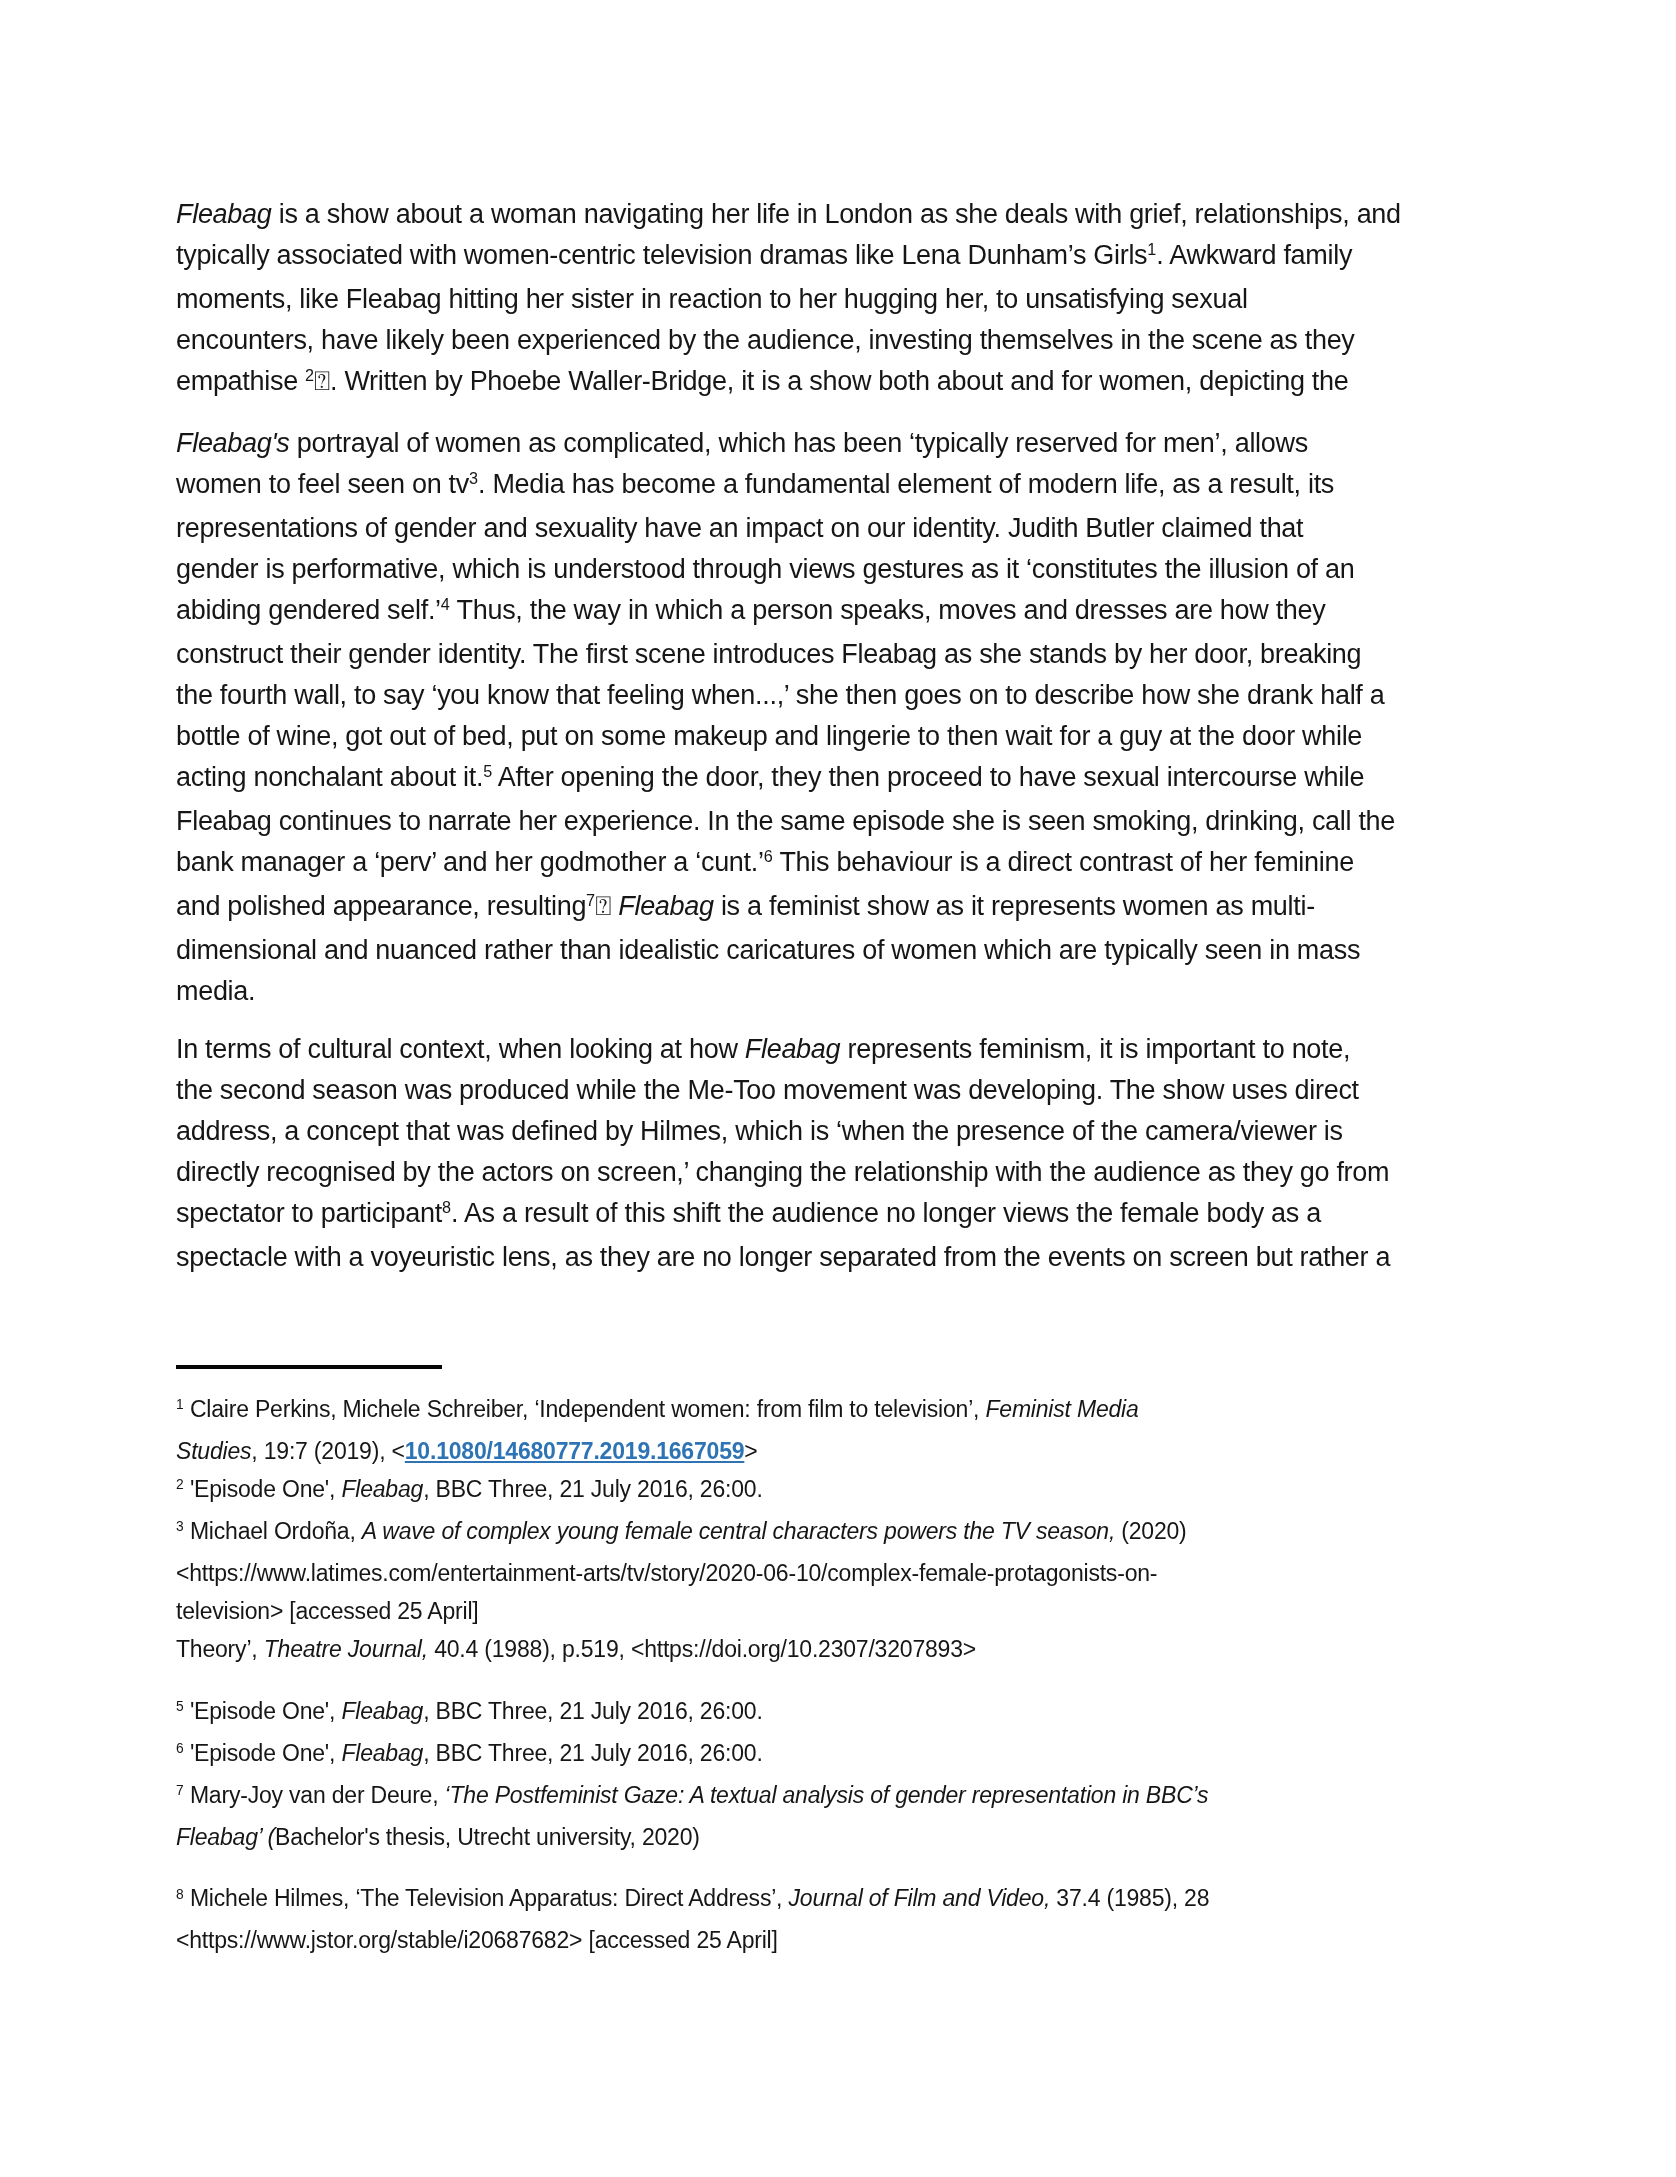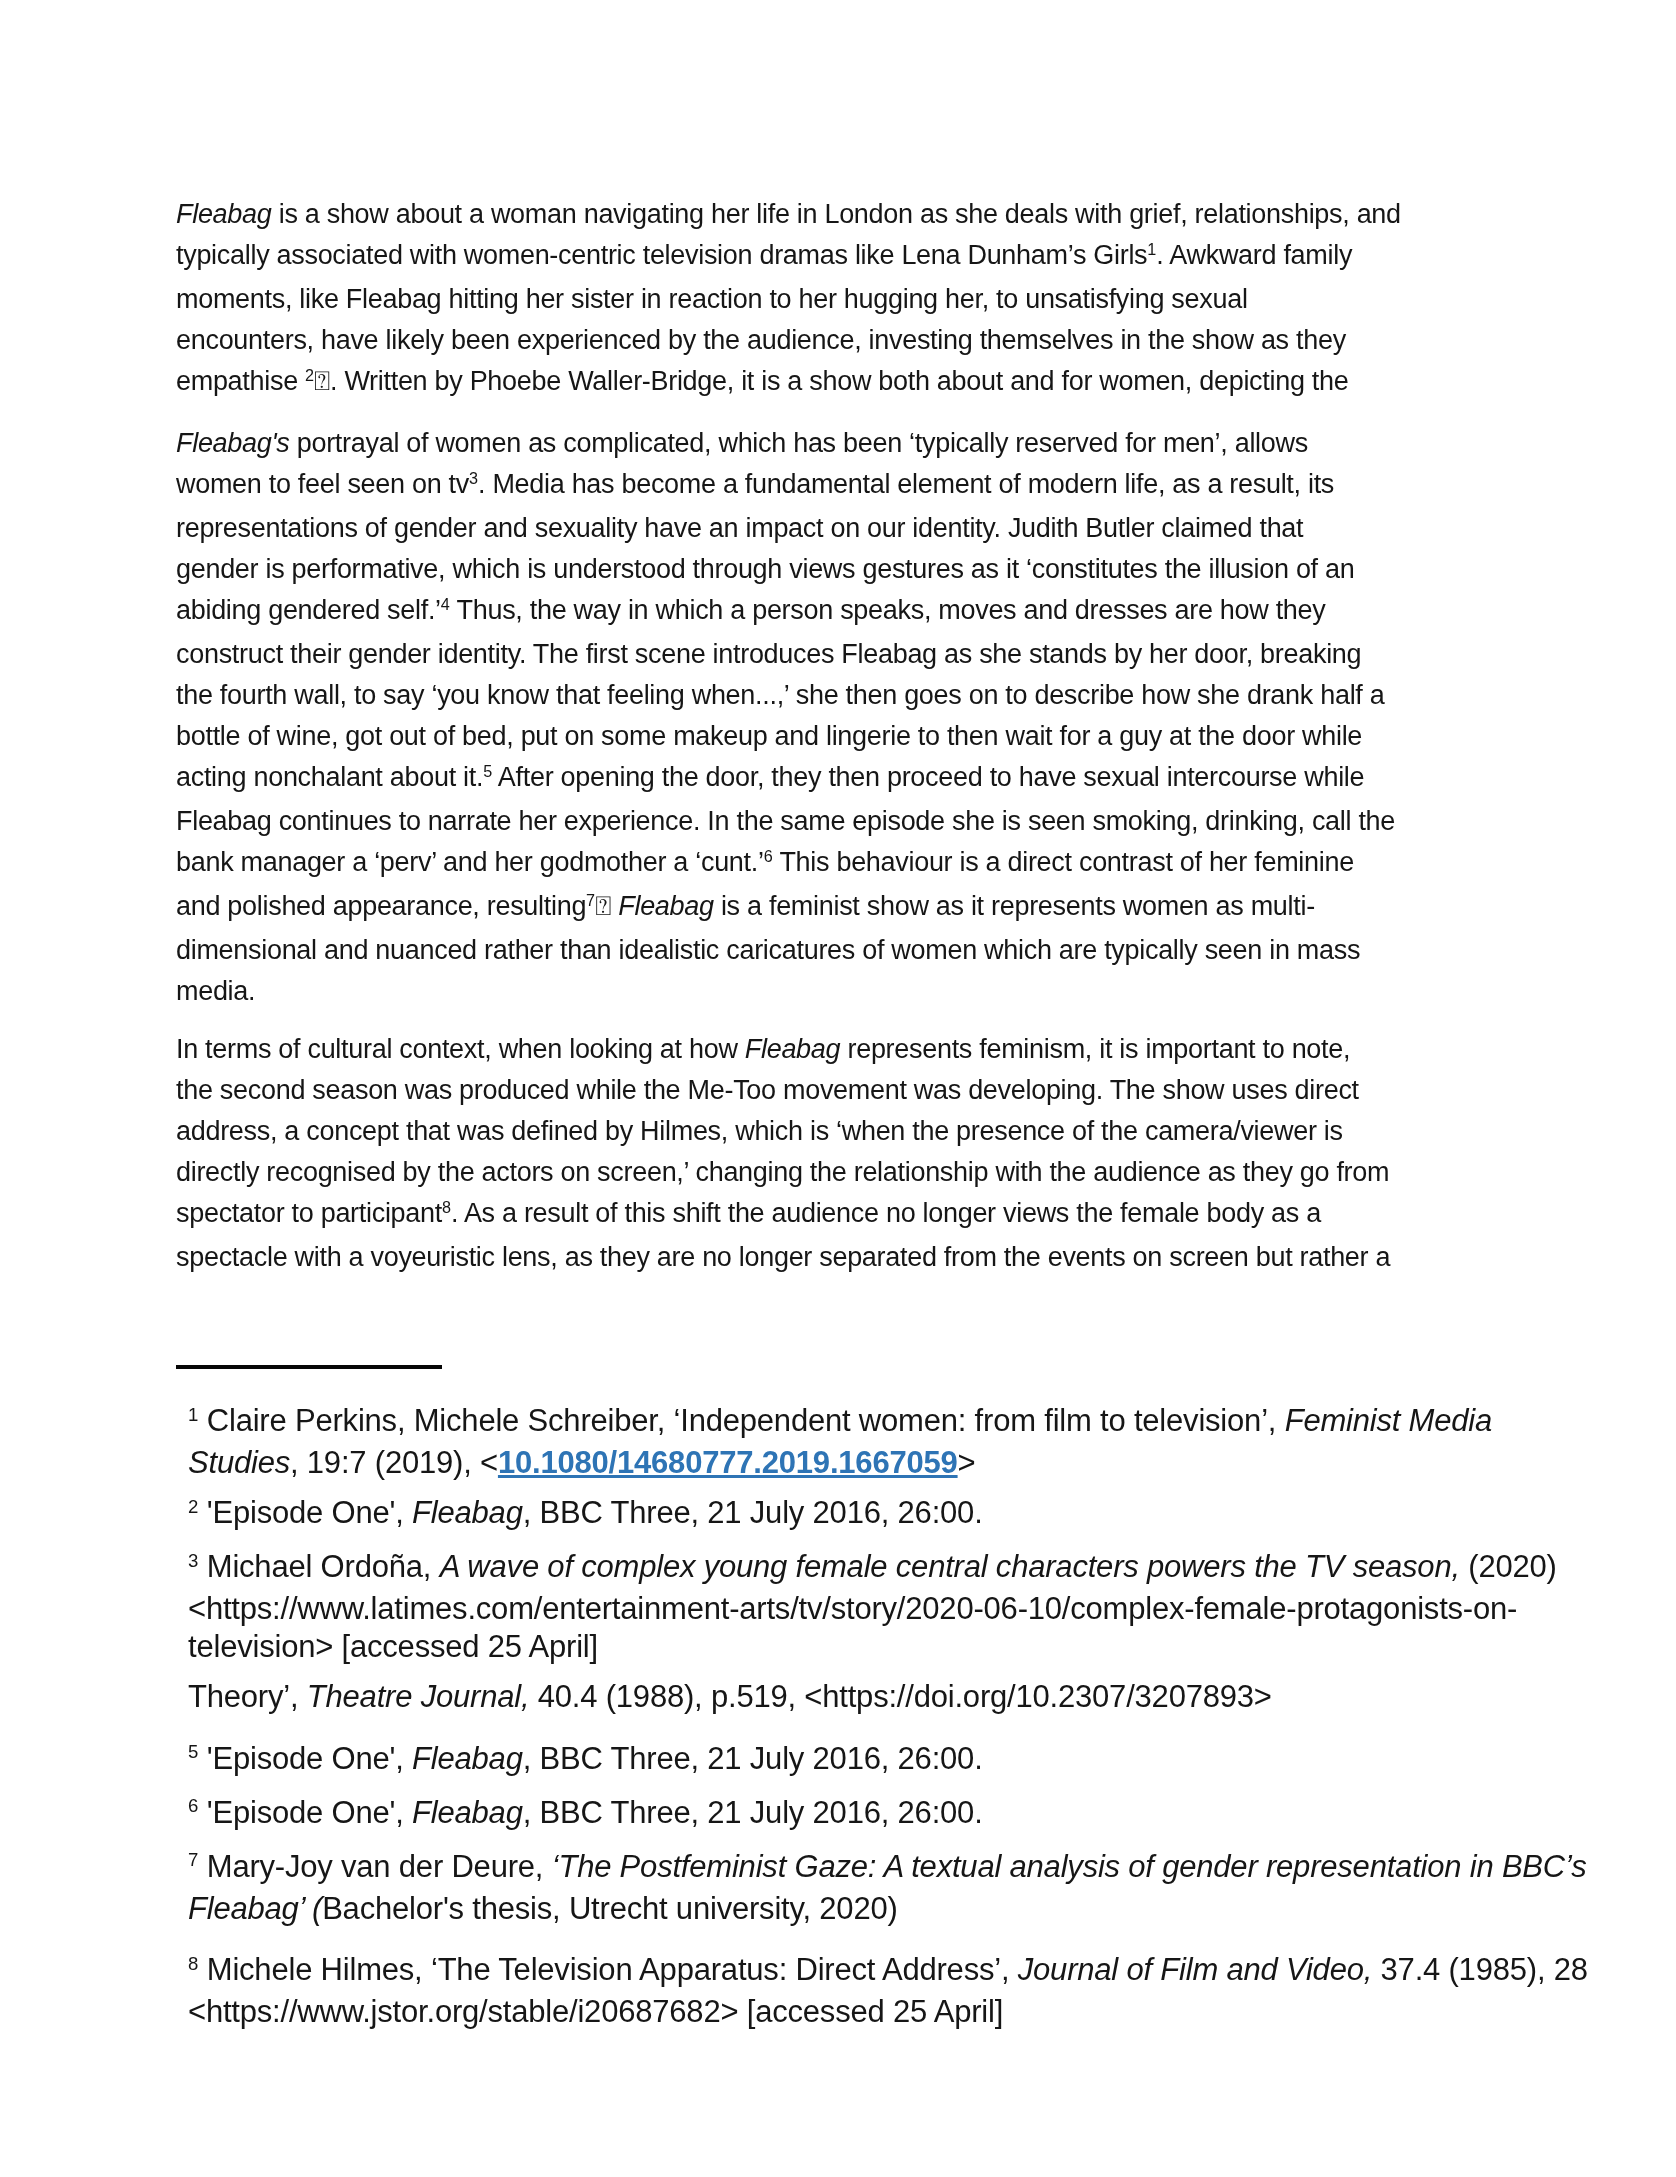--- a/index.html
+++ b/index.html
@@ -32,37 +32,37 @@
   .fn-sep {
     position: absolute;
     left: 176px;
     top: 1365px;
     width: 266px;
     height: 3.5px;
     background: #060606;
   }
   .footnotes { position: absolute; left: 176px; top: 1390px; }
   .fn {
-    font-size: 31px;
+    font-size: 23px;
     line-height: 38px;
     letter-spacing: -0.2px;
-    margin: 12px;
+    margin: 0;
   }
   .fn.gap { margin-top: 23.6px; }
 </style>
 </head>
 <body>
 
 <div class="page">
   <div class="content" id="body-container">
       <div class="para">
         <div class="line"><span class="i">Fleabag</span><span> is a show about a woman navigating her life in London as she deals with grief, relationships, and</span></div>
         <div class="line"><span>typically associated with women-centric television dramas like Lena Dunham’s Girls</span><span class="sup">1</span><span>. Awkward family</span></div>
         <div class="line"><span>moments, like Fleabag hitting her sister in reaction to her hugging her, to unsatisfying sexual</span></div>
-        <div class="line"><span>encounters, have likely been experienced by the audience, investing themselves in the show as they</span></div>
+        <div class="line"><span>encounters, have likely been experienced by the audience, investing themselves in the scene as they</span></div>
         <div class="line"><span>empathise </span><span class="sup">2</span><span>⍰. Written by Phoebe Waller-Bridge, it is a show both about and for women, depicting the</span></div>
       </div>
       <div class="para">
         <div class="line"><span class="i">Fleabag's</span><span> portrayal of women as complicated, which has been ‘typically reserved for men’, allows</span></div>
         <div class="line"><span>women to feel seen on tv</span><span class="sup">3</span><span>. Media has become a fundamental element of modern life, as a result, its</span></div>
         <div class="line"><span>representations of gender and sexuality have an impact on our identity. Judith Butler claimed that</span></div>
         <div class="line"><span>gender is performative, which is understood through views gestures as it ‘constitutes the illusion of an</span></div>
         <div class="line"><span>abiding gendered self.’</span><span class="sup">4</span><span> Thus, the way in which a person speaks, moves and dresses are how they</span></div>
         <div class="line"><span>construct their gender identity. The first scene introduces Fleabag as she stands by her door, breaking</span></div>
         <div class="line"><span>the fourth wall, to say ‘you know that feeling when...,’ she then goes on to describe how she drank half a</span></div>

